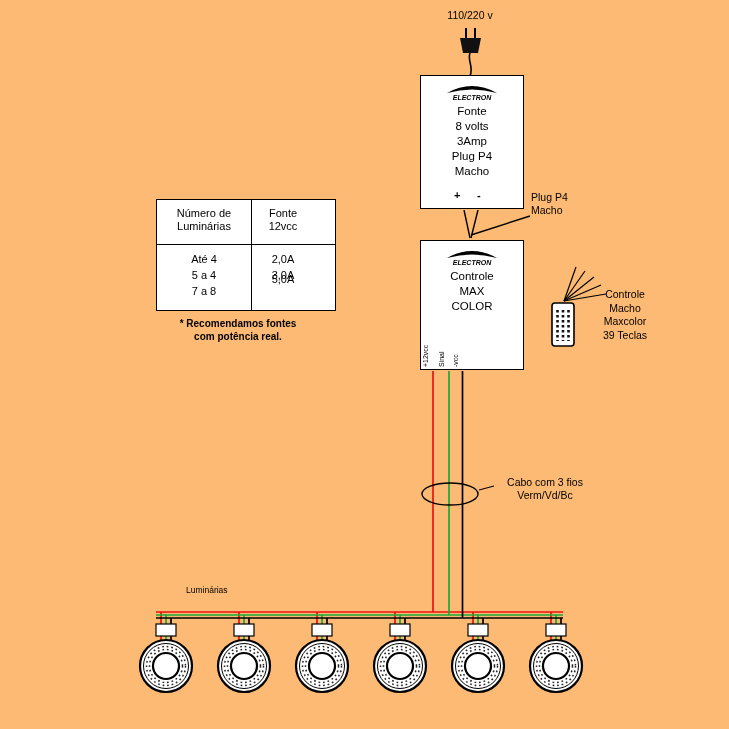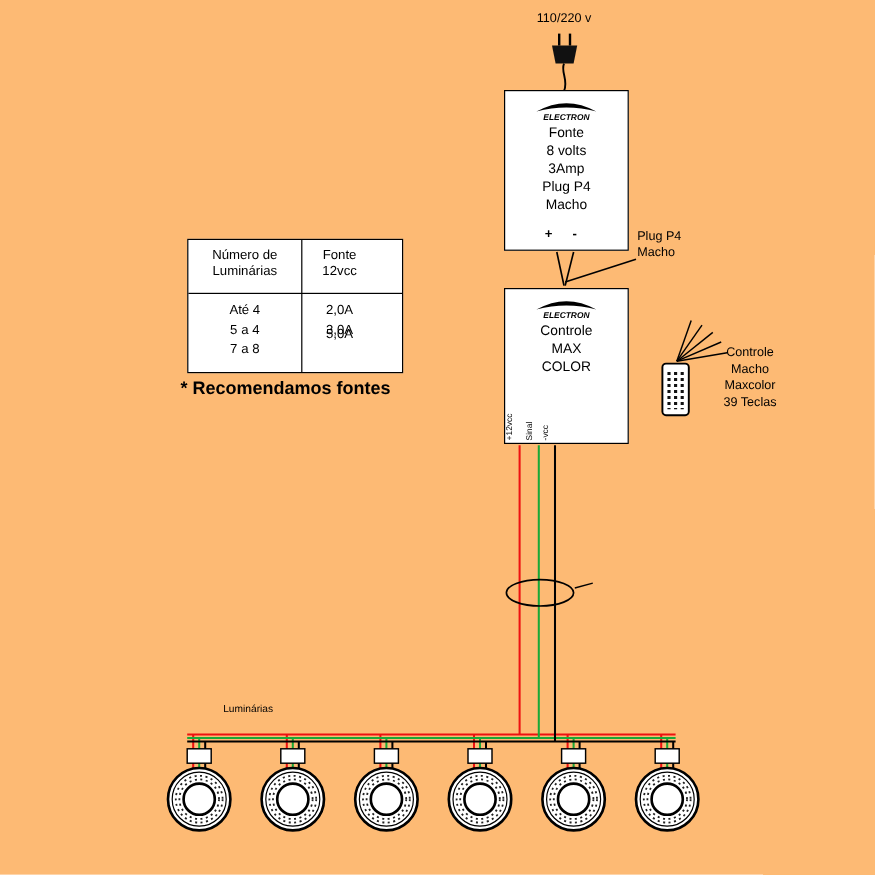--- a/index.html
+++ b/index.html
@@ -9,21 +9,21 @@
   .abs { position:absolute; }
   .ctr { text-align:center; }
   .box { position:absolute; background:#fff; border:1.6px solid #000; text-align:center; }
   .box-line { font-size:11.5px; line-height:15px; }
   .logo { display:block; margin:6px auto 2px auto; }
   .vlabel { position:absolute; font-size:7px; white-space:nowrap;
     transform:rotate(-90deg); transform-origin:0 100%; height:9px; line-height:9px; }
   .term { position:absolute; font-size:11px; font-weight:bold; }
   .small-label { font-size:10.5px; line-height:13px; }
   .tiny-label { font-size:8.5px; }
-  .note { font-size:15px; font-weight:bold; line-height:13px; }
+  .note { font-size:10px; font-weight:bold; line-height:13px; }
   .tbl-cell { position:absolute; font-size:11px; line-height:13px; text-align:center; }
   .tbl-divider-v { position:absolute; background:#000; width:1.4px; top:0; bottom:0; }
   .tbl-divider-h { position:absolute; background:#000; height:1.4px; left:0; right:0; }
 </style>
 </head>
 <body>
 
 <div class="canvas">
 
   <svg class="abs" style="left:0;top:0" width="729" height="729" viewBox="0 0 729 729">
@@ -174,18 +174,23 @@
     <div class="tbl-cell" style="left:0; width:94px; top:53px;">Até 4</div>
     <div class="tbl-cell" style="left:94px; width:64px; top:53px;">2,0A</div>
     <div class="tbl-cell" style="left:0; width:94px; top:69px;">5 a 4</div>
     <div class="tbl-cell" style="left:94px; width:64px; top:69px;">3,0A</div>
     <div class="tbl-cell" style="left:0; width:94px; top:85px;">7 a 8</div>
     <div class="tbl-cell" style="left:94px; width:64px; top:73px;text-align:center;">5,0A</div>
   </div>
 
   <div class="abs ctr note" style="left:148px; top:317px; width:180px;">
     <div>* Recomendamos fontes</div>
+    <div>com potência real.</div>
   </div>
 
+  <div class="abs ctr small-label" style="left:492px; top:476px; width:106px;">
+    <div>Cabo com 3 fios</div>
+    <div>Verm/Vd/Bc</div>
+  </div>
 
   <div class="abs tiny-label" style="left:186px; top:585px;">Luminárias</div>
 
 </div>
 
 </body></html>

